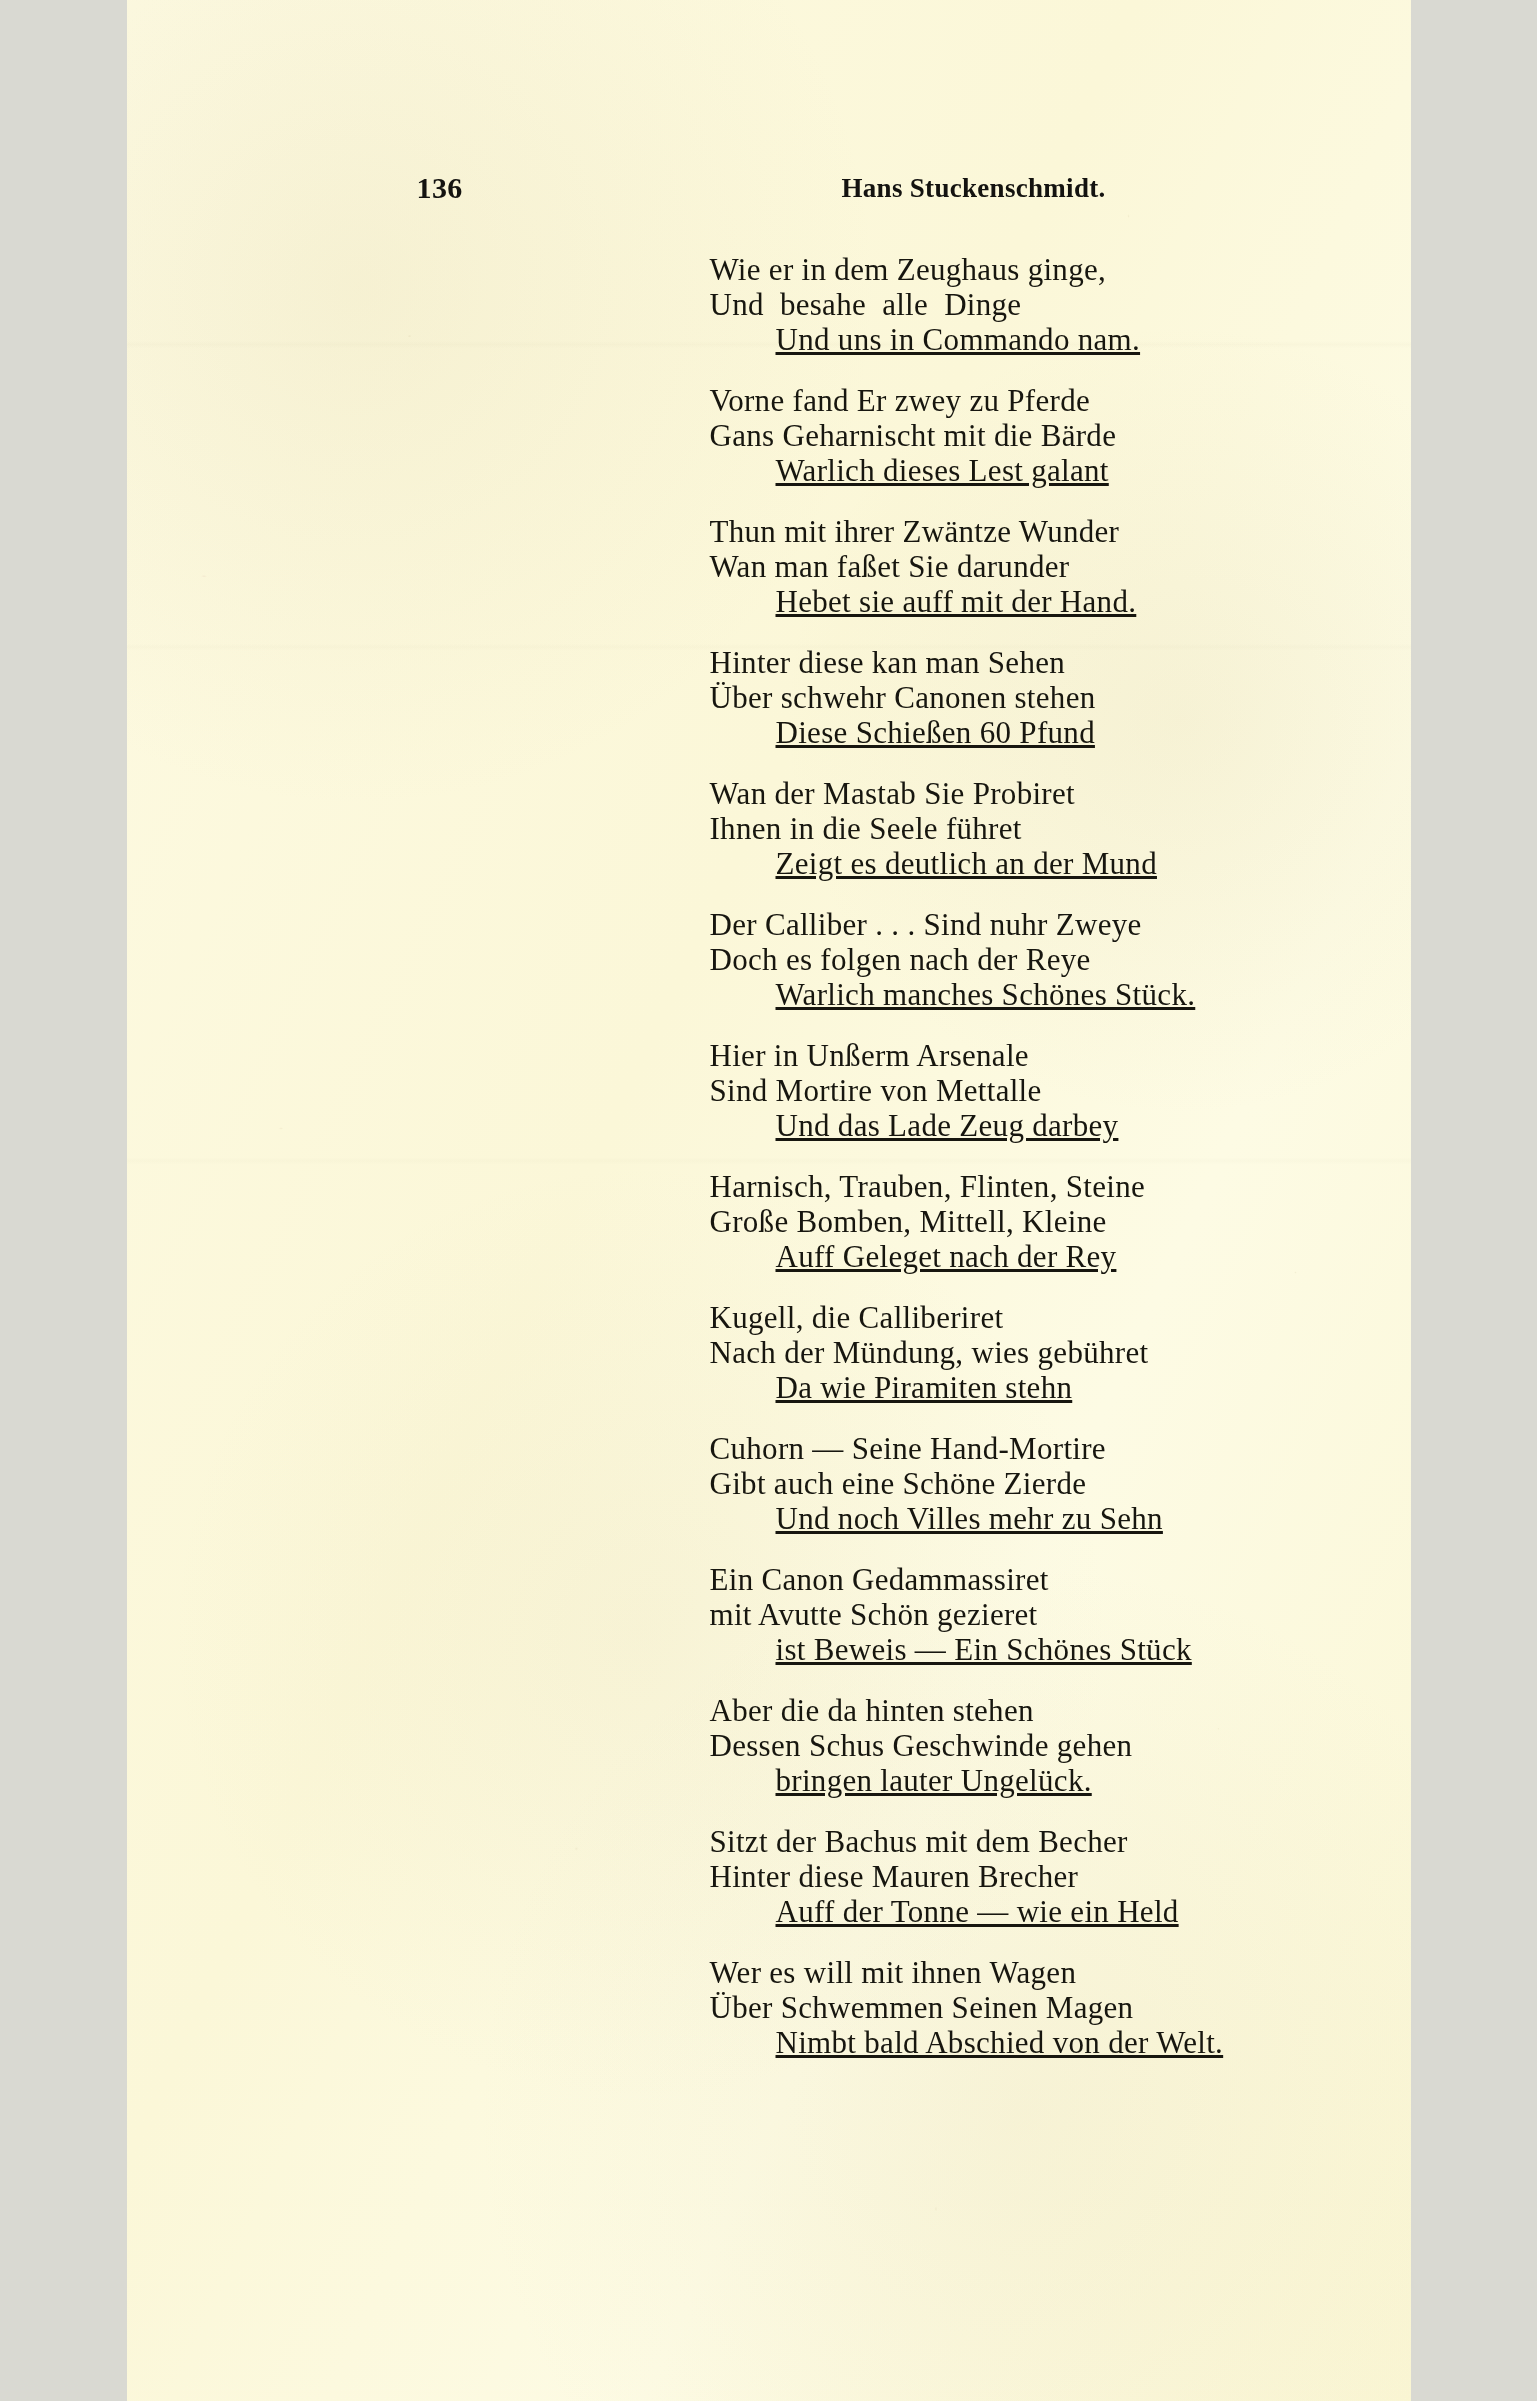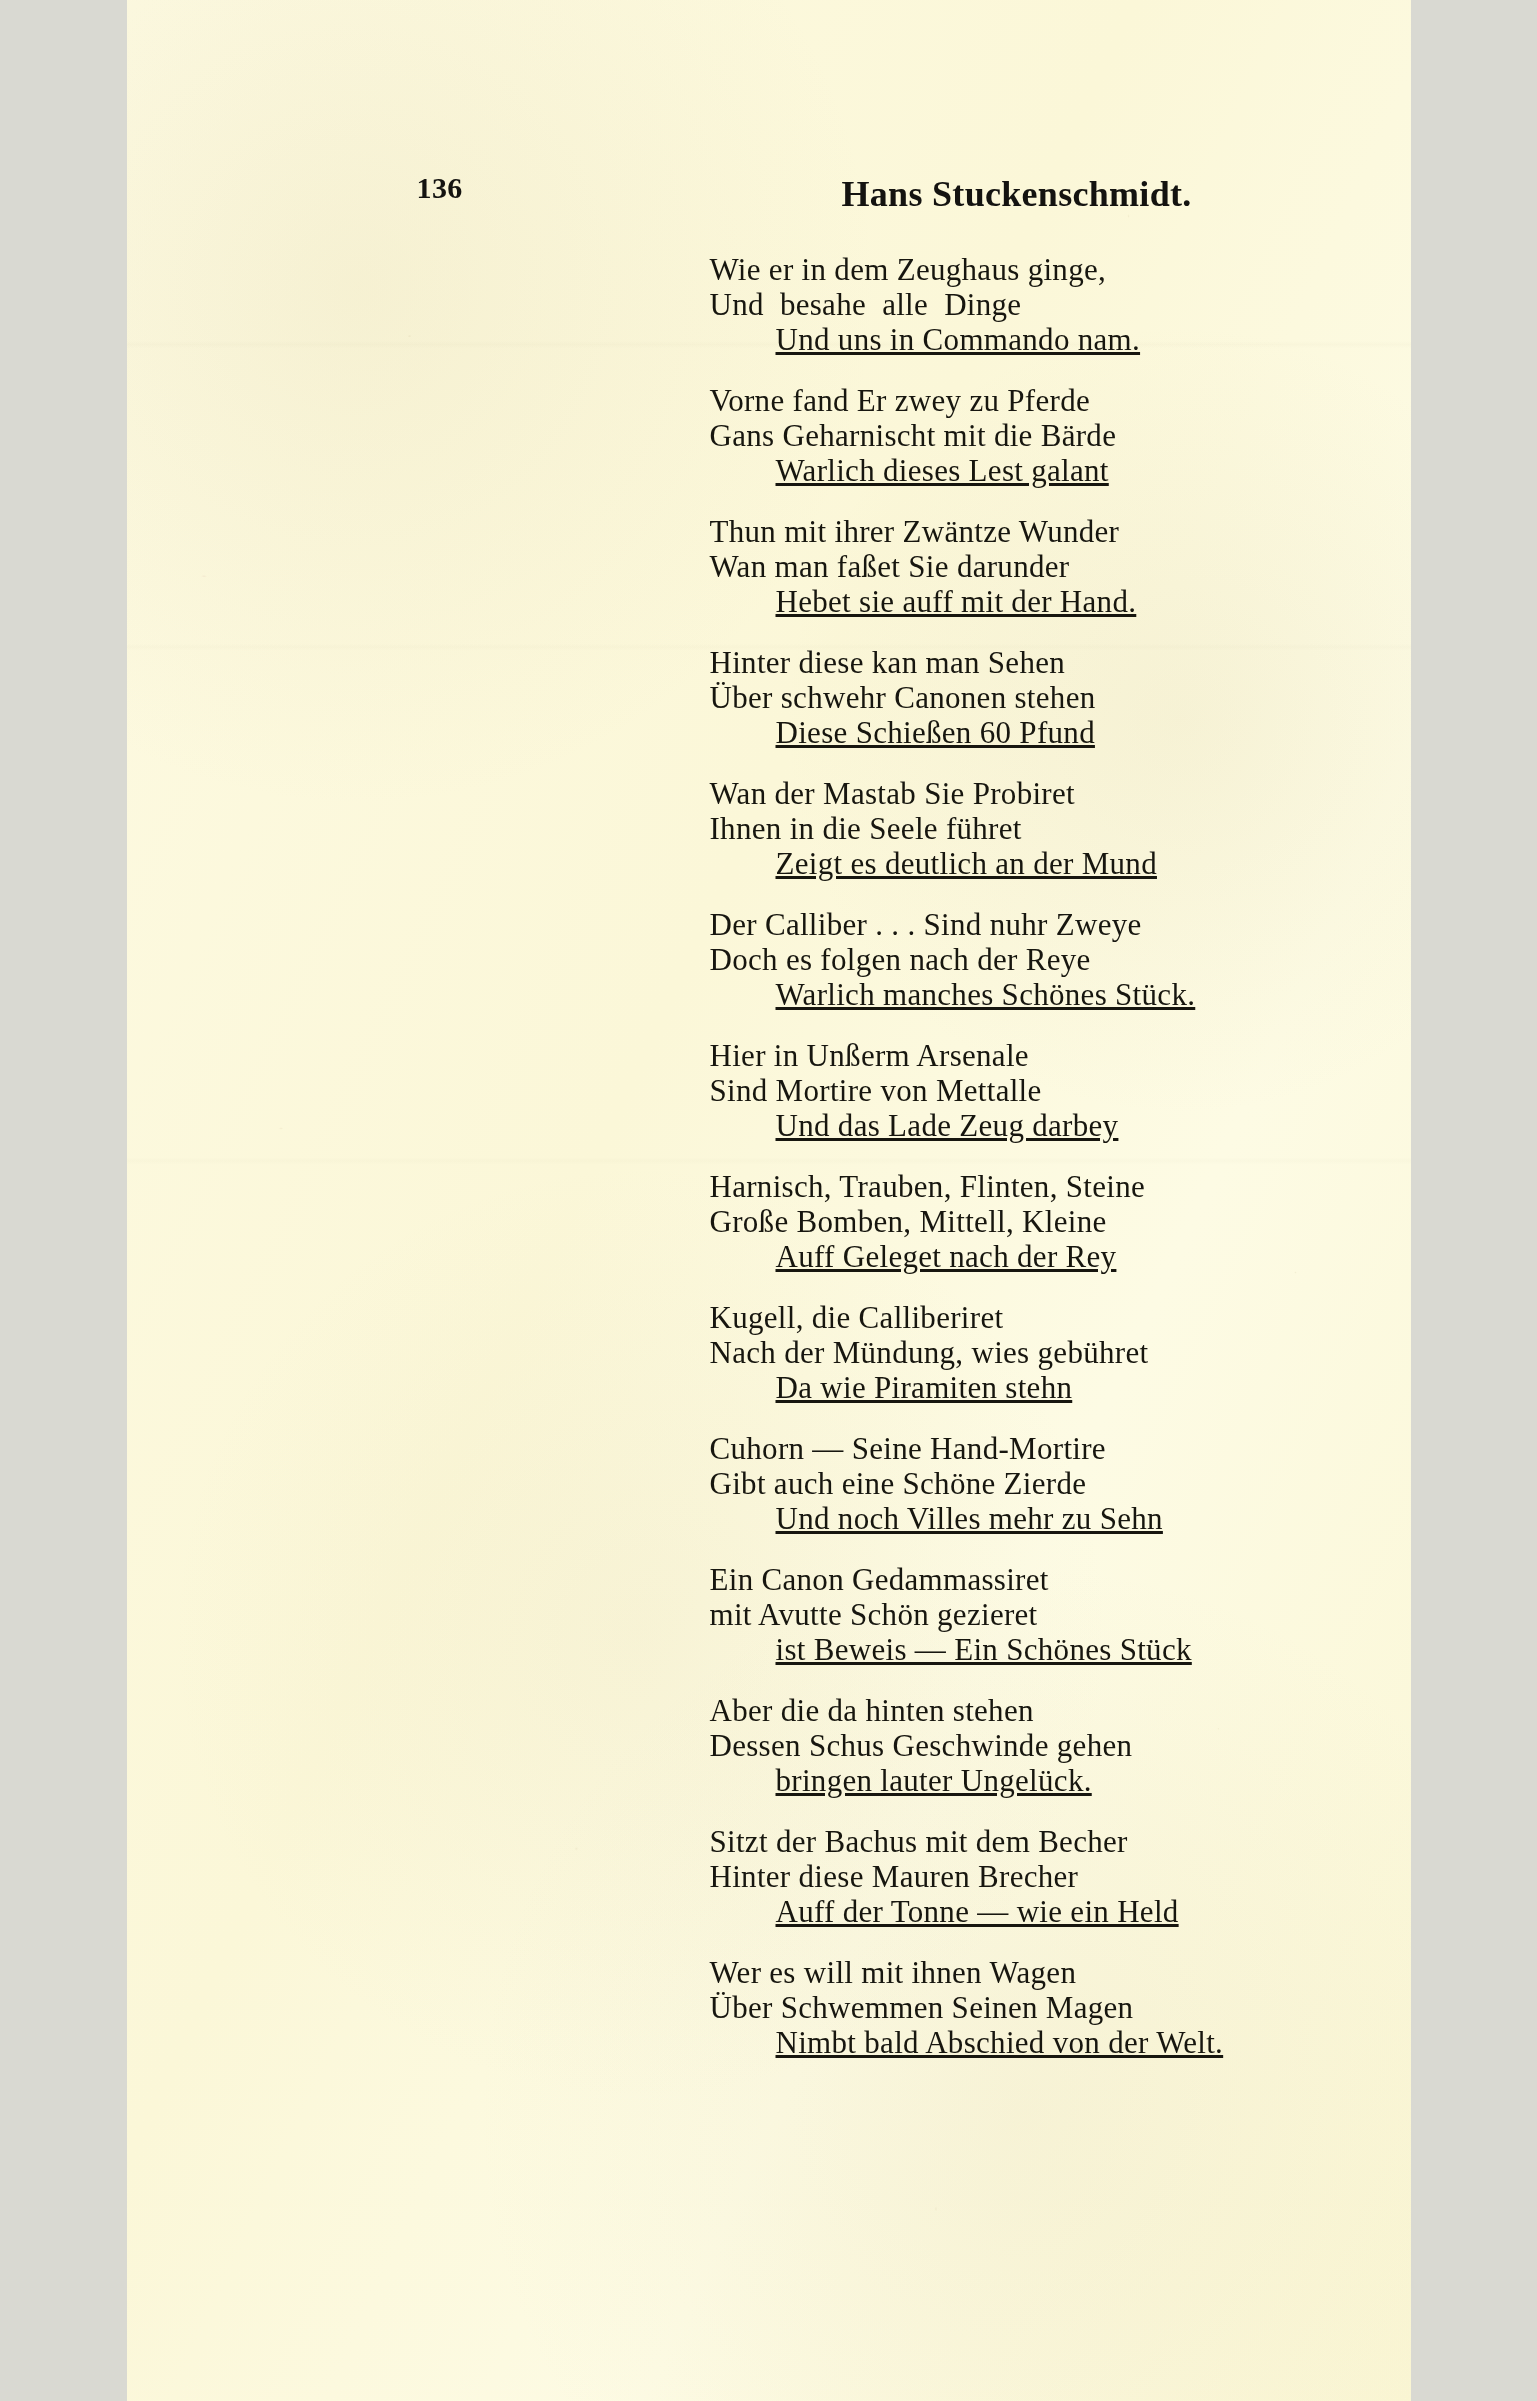--- a/index.html
+++ b/index.html
@@ -81,21 +81,21 @@
     top: 0;
     font-size: 30px;
     font-weight: 700;
     letter-spacing: 0.4px;
     color: #141310;
   }
   .runhead-title {
     position: absolute;
     left: 715px;
     top: 1.7px;
-    font-size: 36px;
+    font-size: 27px;
     font-weight: 600;
     letter-spacing: 0.3px;
     color: #141310;
   }
 
   
   .poem {
     position: absolute;
     top: 252px;
     left: 583px;

